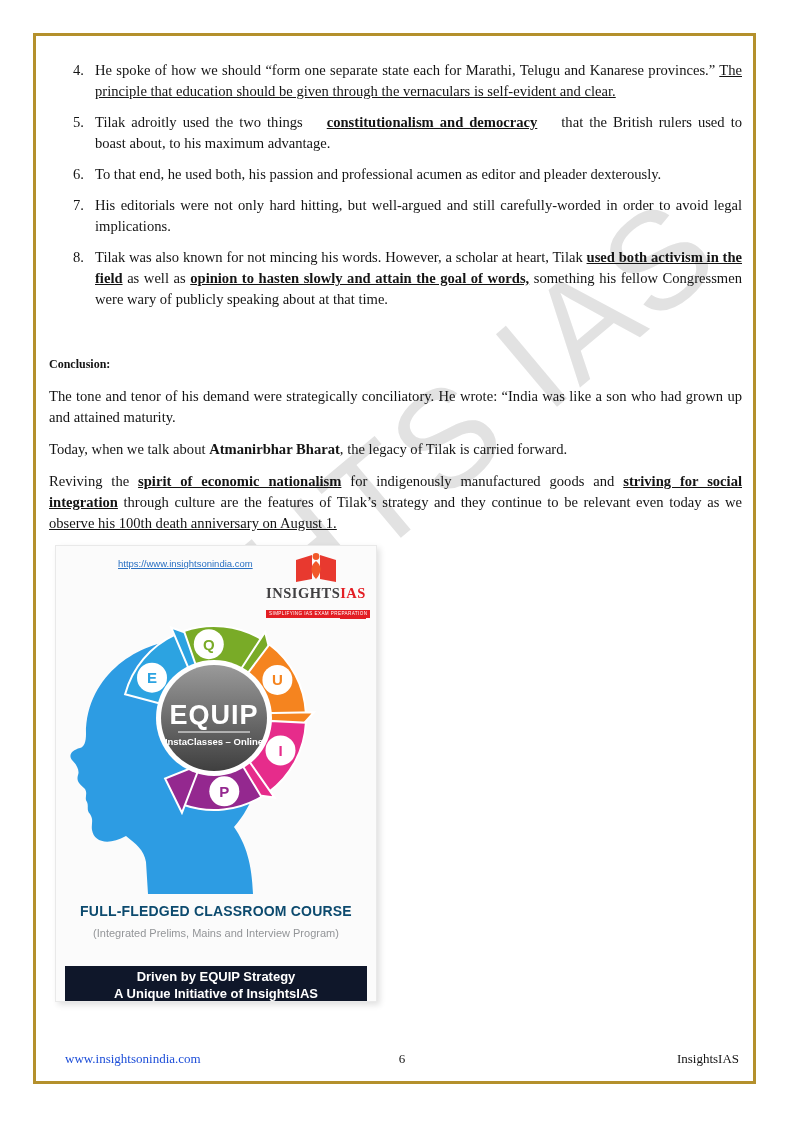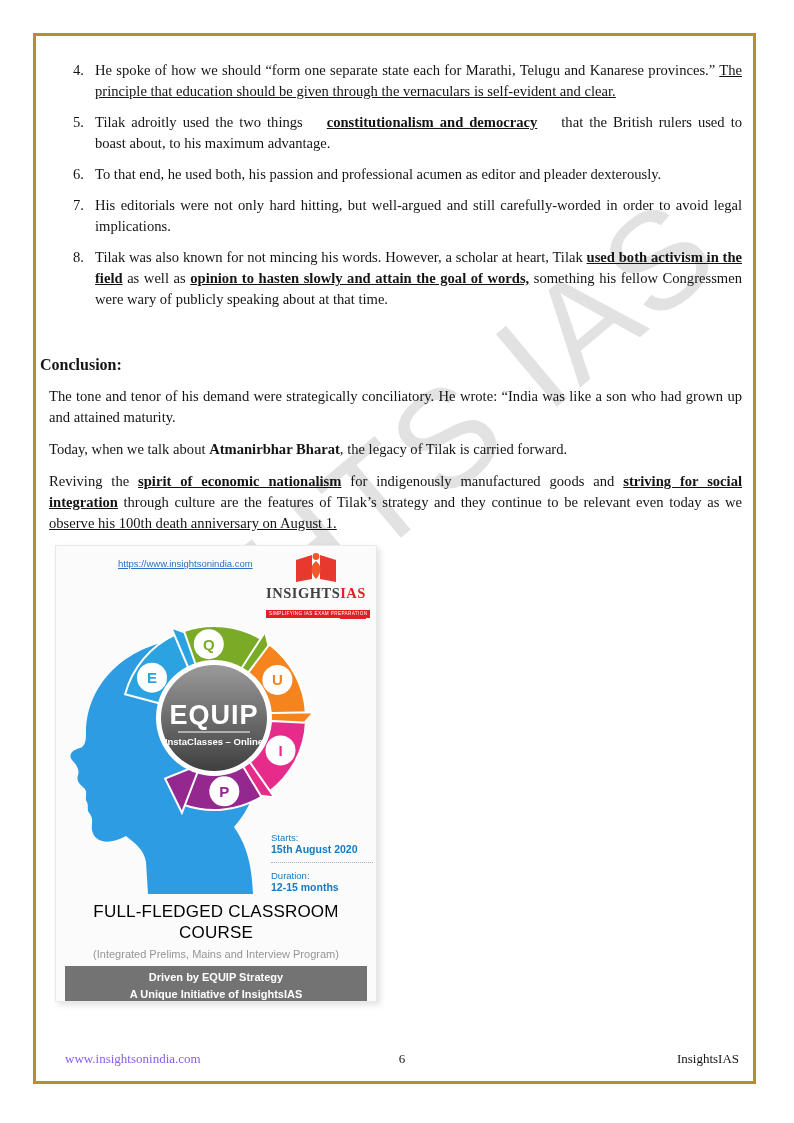--- a/index.html
+++ b/index.html
@@ -18,21 +18,21 @@
 
   
   .point{display:flex;padding:0 11px 0 37px;margin-bottom:10px;
     font-size:14.6px;line-height:21px;text-align:justify;}
   .pnum{flex:none;width:22px;}
   .ptext{flex:1;}
   .bu{font-weight:bold;text-decoration:underline;}
   .u{text-decoration:underline;}
   .b{font-weight:bold;}
   .gap-wide{margin:0 24px;}
-  .h-conclusion{margin:44px 8px 11px 0;padding:0 11px 0 4px;font-size:16px;
+  .h-conclusion{margin:44px 8px 11px 0;padding:0 11px 0 13px;font-size:12px;
     font-weight:bold;line-height:21px;}
   .para{padding:0 11px 0 13px;margin-bottom:11px;font-size:14.6px;line-height:21px;
     text-align:justify;}
 
   
   .poster{position:relative;width:320px;height:455px;margin:8px 0 0 19px;
     background:#FBFBFB;border:1px solid #E9E9E9;
     box-shadow:3px 3px 6px rgba(0,0,0,0.12);
     font-family:"Liberation Sans",sans-serif;overflow:hidden;}
   .poster-link{position:absolute;left:14px;top:12px;font-size:9.5px;color:#2A70C2;
@@ -42,31 +42,31 @@
     letter-spacing:0.5px;color:#414042;line-height:15px;}
   .logo-brand .accent{color:#E31E24;border-bottom:2px solid #E31E24;padding-bottom:16px;}
   .logo-tagline{display:inline-block;background:#E31E24;color:#fff;font-size:4.6px;
     letter-spacing:0.4px;padding:1.5px 3px;margin-top:2px;white-space:nowrap;}
   .equip-svg{position:absolute;left:0;top:66px;width:320px;height:285px;}
   .schedule{position:absolute;left:215px;top:286px;width:102px;color:#1879C0;}
   .sch-label{font-size:9.5px;}
   .sch-value{font-size:10.5px;font-weight:700;}
   .sch-divider{border-top:1px dotted #8FB7D4;margin:7px 0;}
   .course{position:absolute;left:0;right:0;top:355px;text-align:center;}
-  .course-line{font-size:17px;font-weight:400;color:#000000;line-height:21px;
+  .course-line{font-size:14px;font-weight:700;color:#0c4a6e;line-height:21px;
     letter-spacing:0.2px;}
   .course-sub{font-size:11px;color:#939598;margin-top:5px;}
-  .banner{position:absolute;left:9px;right:9px;top:420px;background:#737373;
-    color:#fff;text-align:center;font-weight:700;font-size:11px;line-height:16.5px;
+  .banner{position:absolute;left:9px;right:9px;top:420px;background:#0f172a;
+    color:#fff;text-align:center;font-weight:700;font-size:13px;line-height:16.5px;
     padding:3px 0 4px;}
 
   
   .footer{position:absolute;left:0;right:0;bottom:14px;display:flex;
     align-items:baseline;padding:0 14px 0 29px;font-size:13px;}
-  .footer-site{width:220px;color:#8b5cf6;text-decoration:none;}
+  .footer-site{width:220px;color:#1d4ed8;text-decoration:none;}
   .footer-page{flex:1;text-align:center;}
   .footer-brand{width:220px;text-align:right;}
 </style>
 </head>
 <body>
 
 <div class="watermark">HTS IAS</div>
 
 <div class="page-frame">
   <div class="content">
@@ -158,27 +158,20 @@
           <text x="152.8" y="37.5" fill="#79AB27">Q</text>
           <circle cx="221.4" cy="67.9" r="15" fill="#fff"></circle>
           <text x="221.4" y="73" fill="#F5841F">U</text>
           <circle cx="224.5" cy="138.4" r="15" fill="#fff"></circle>
           <text x="224.5" y="143.5" fill="#E62C8B">I</text>
           <circle cx="168.3" cy="179.3" r="15" fill="#fff"></circle>
           <text x="168.3" y="184.5" fill="#94288F">P</text>
         </g>
       </svg>
 
-      <div class="schedule">
-        <div class="sch-label">Starts:</div>
-        <div class="sch-value">15th August 2020</div>
-        <div class="sch-divider"></div>
-        <div class="sch-label">Duration:</div>
-        <div class="sch-value">12-15 months</div>
-      </div>
 
       <div class="course">
         <div class="course-line">FULL-FLEDGED CLASSROOM COURSE</div>
         <div class="course-sub">(Integrated Prelims, Mains and Interview Program)</div>
       </div>
 
       <div class="banner">
         <div>Driven by EQUIP Strategy</div>
         <div>A Unique Initiative of InsightsIAS</div>
       </div>

